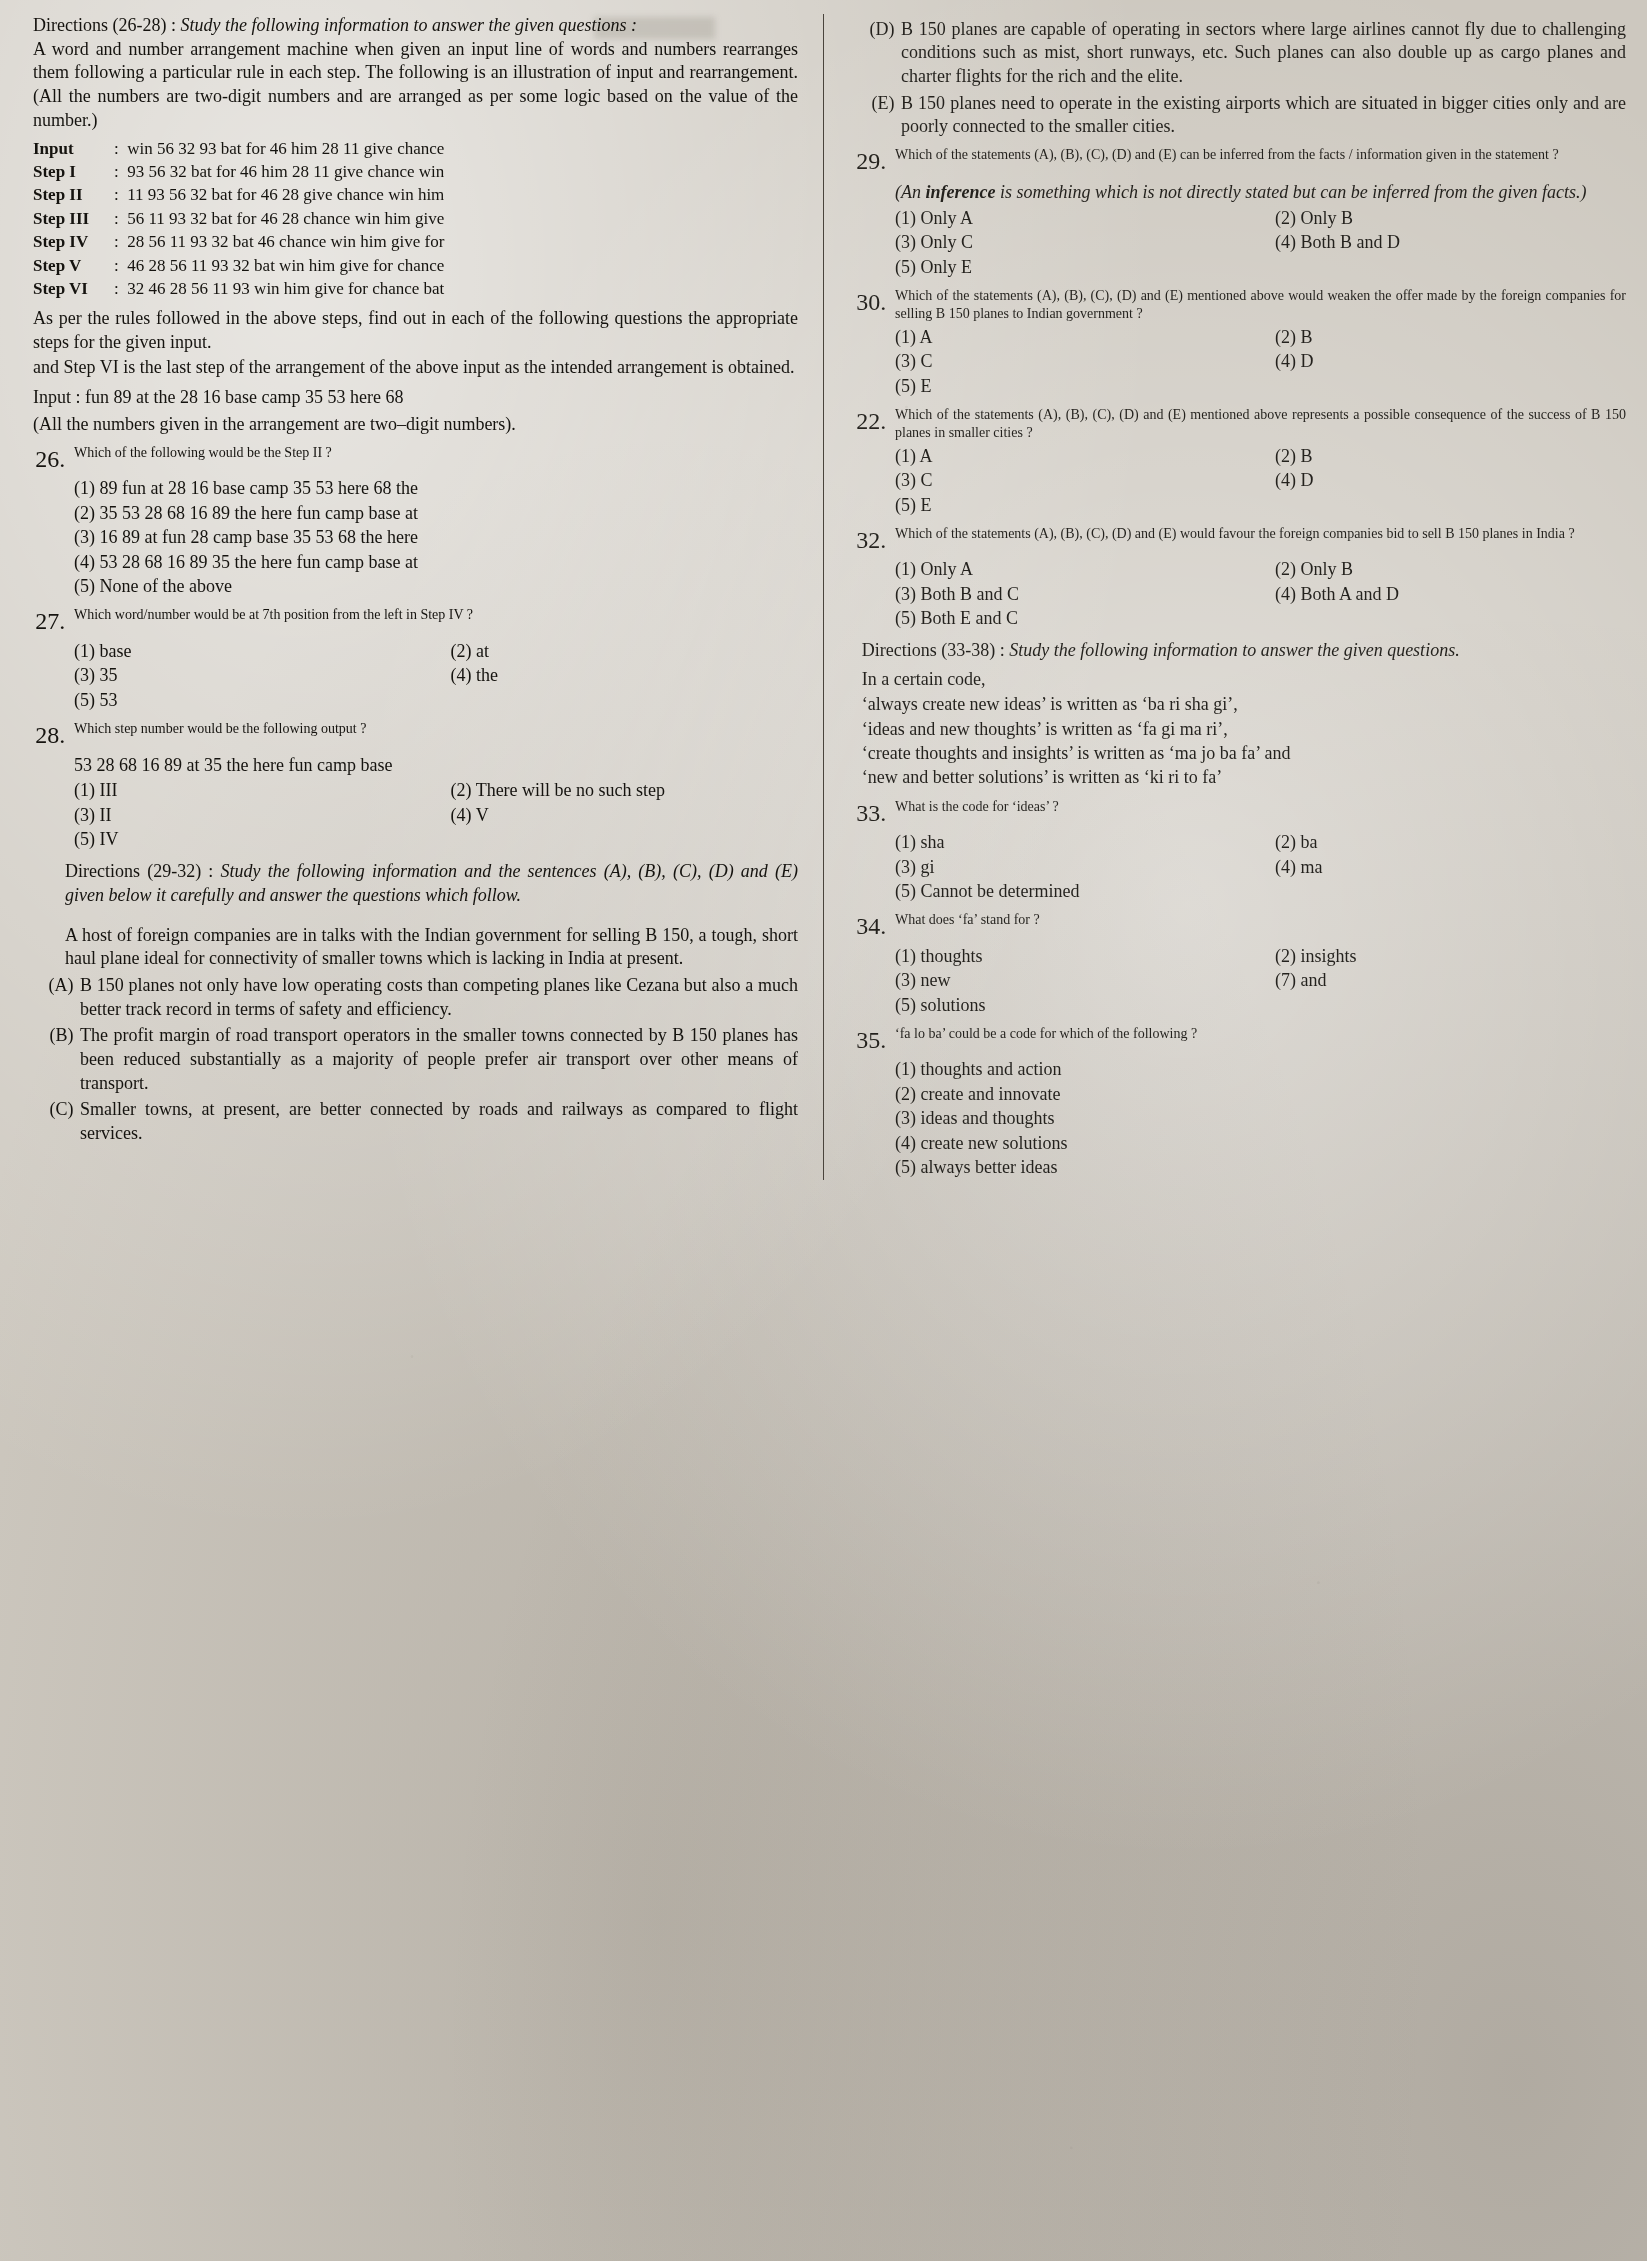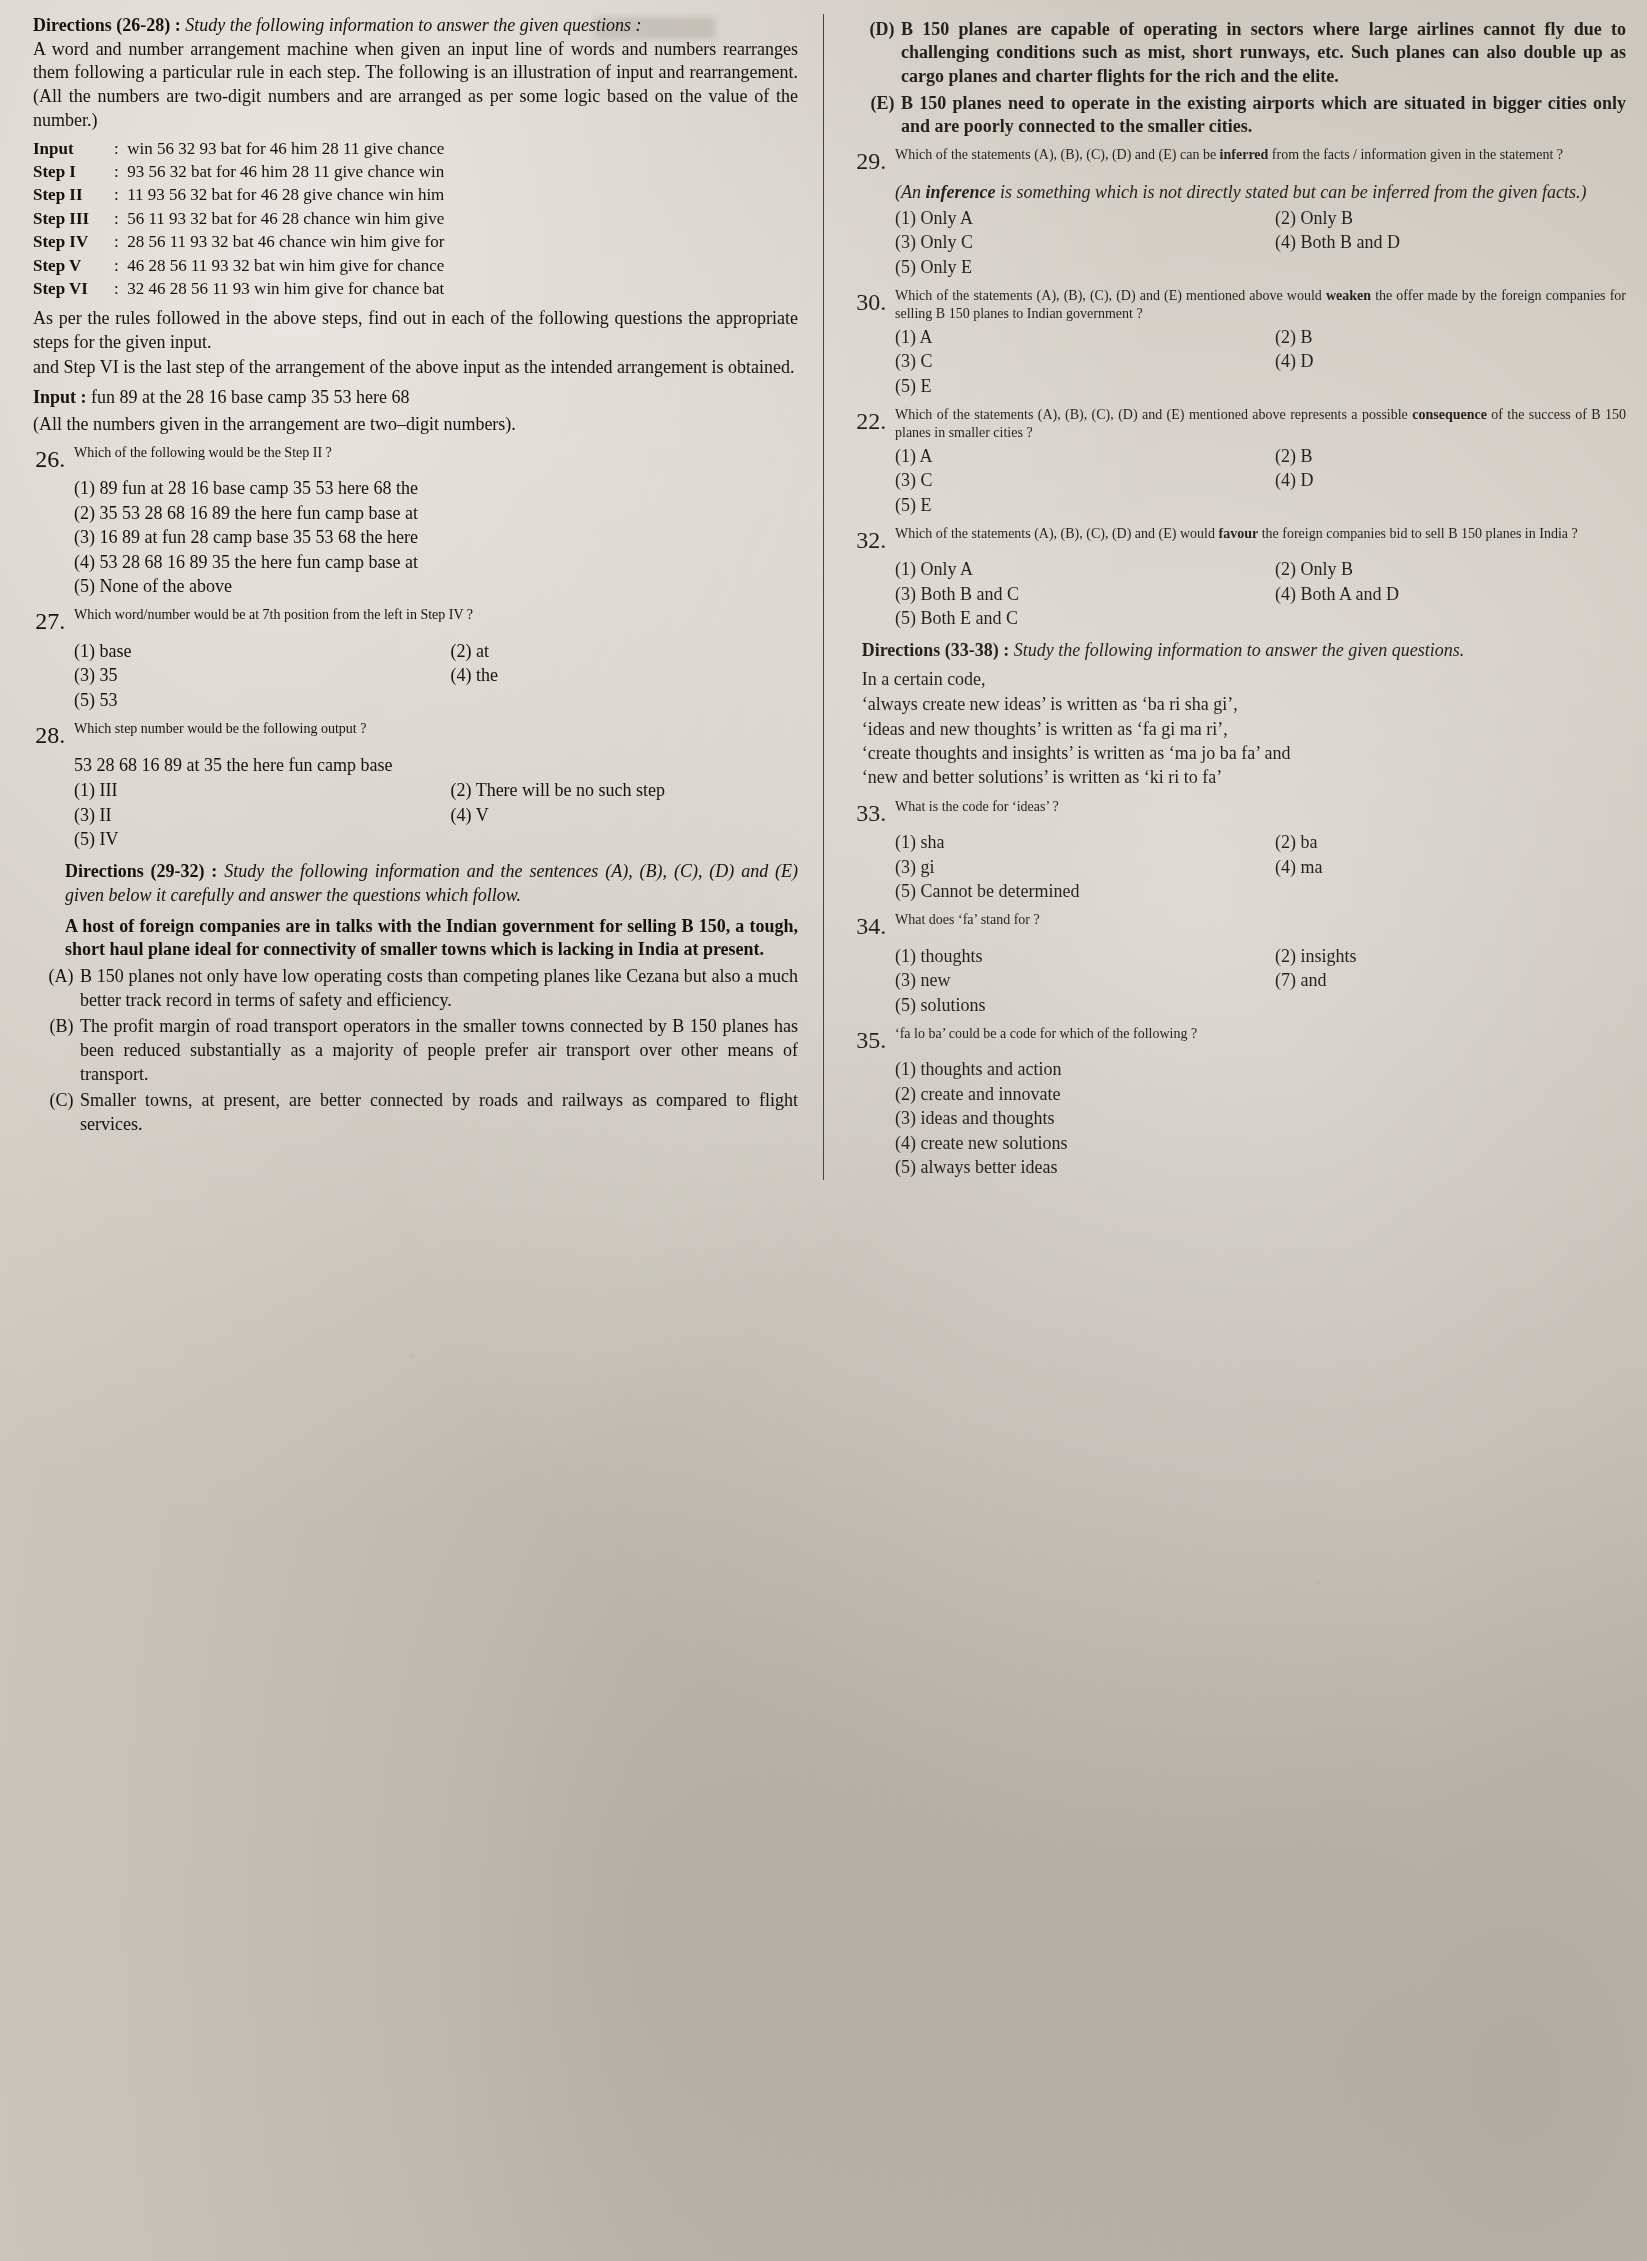--- a/index.html
+++ b/index.html
@@ -56,21 +56,21 @@
 
   .blk { margin-bottom: 2.2px; }
 
   p, div.line {
     margin: 0;
     font-size: 18px;
     line-height: 1.31;
     text-align: justify;
   }
 
-  .bold { font-weight: bold; }
+  .bold { font-weight: normal; }
   .ital { font-style: italic; }
   .bi { font-weight: bold; font-style: italic; }
 
   
   .q {
     display: flex;
     margin-top: 7.7px;
   }
   .q .num {
     flex: 0 0 auto;
@@ -231,21 +231,21 @@
         </div>
         <div class="opt-row">
           <div class="o1">(3) II</div>
           <div class="o2">(4) V</div>
         </div>
         <div class="opt-full">(5) IV</div>
       </div>
 
       <div class="dirs" style="padding-left:32px;">
         <p><span class="bold">Directions (29-32) :</span><span class="ital"> Study the following information and the sentences (A), (B), (C), (D) and (E) given below it carefully and answer the questions which follow.</span></p>
-        <p style="margin-top:7px;font-weight:bold;">A host of foreign companies are in talks with the Indian government for selling B 150, a tough, short haul plane ideal for connectivity of smaller towns which is lacking in India at present.</p>
+        <p style="margin-top:16px;">A host of foreign companies are in talks with the Indian government for selling B 150, a tough, short haul plane ideal for connectivity of smaller towns which is lacking in India at present.</p>
       </div>
 
       <div class="st">
         <div class="tag">(A)</div>
         <div class="body">B 150 planes not only have low operating costs than competing planes like Cezana but also a much better track record in terms of safety and efficiency.</div>
       </div>
       <div class="st">
         <div class="tag">(B)</div>
         <div class="body">The profit margin of road transport operators in the smaller towns connected by B 150 planes has been reduced substantially as a majority of people prefer air transport over other means of transport.</div>
       </div>

